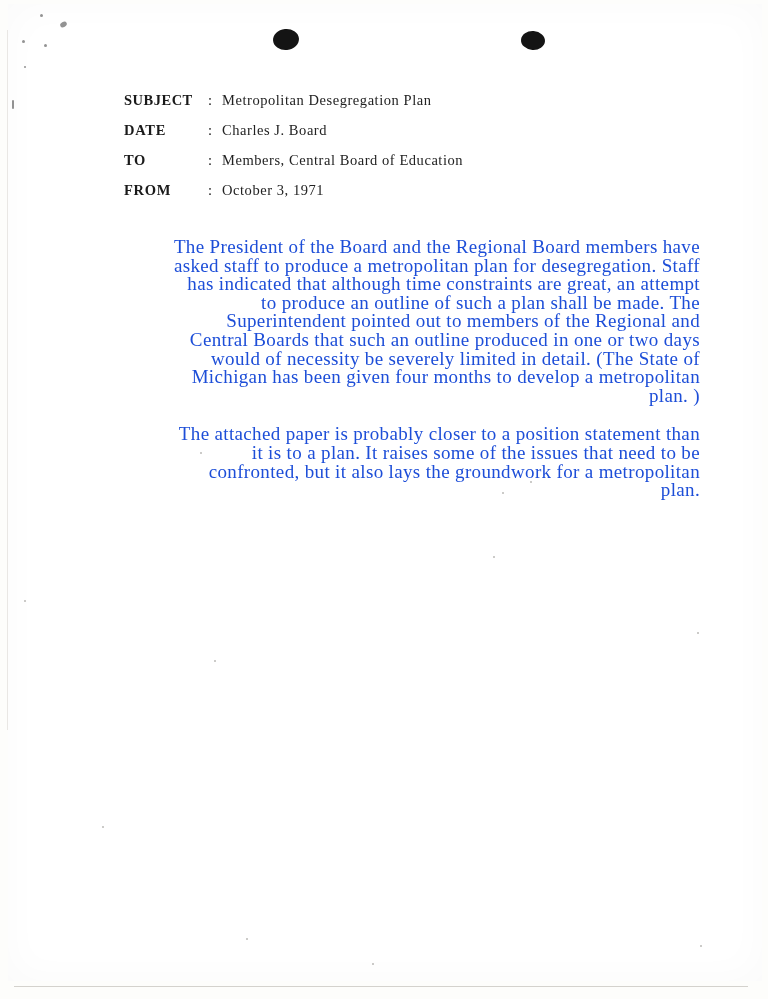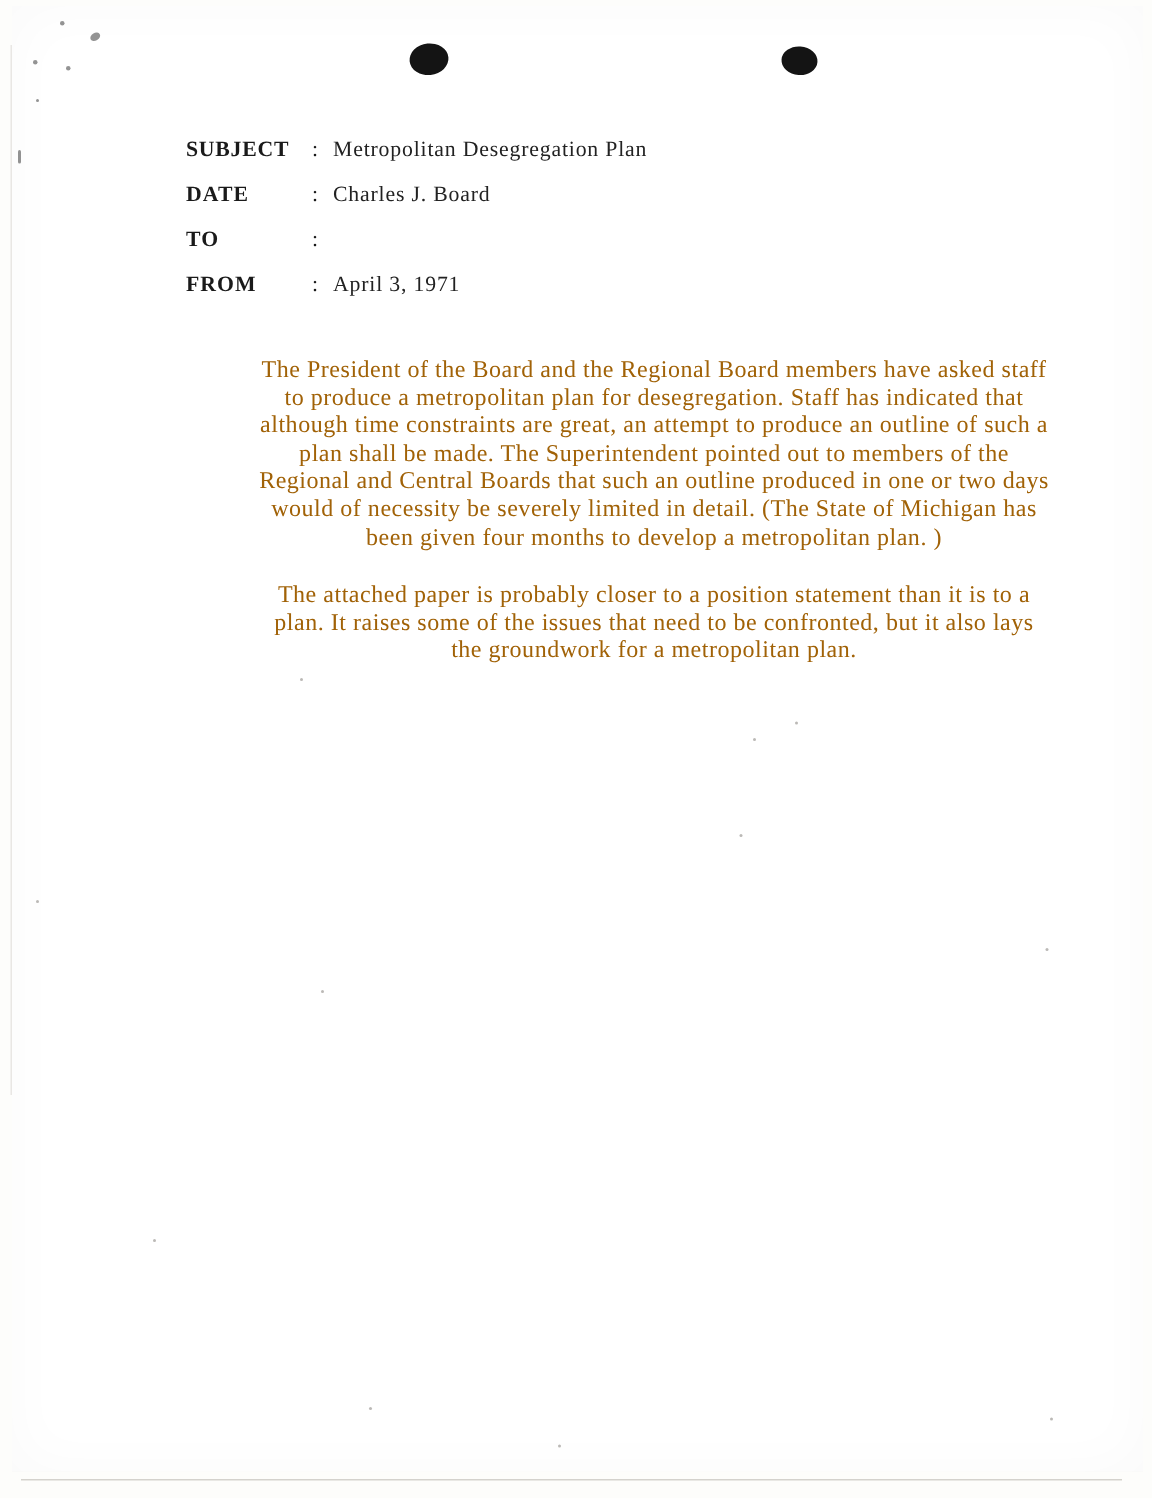--- a/index.html
+++ b/index.html
@@ -115,26 +115,26 @@
   .field-row.subject .field-label { letter-spacing: .5px; }
 
   
   .body-block {
     position: absolute;
     left: 172px;
     top: 238px;
     width: 528px;
   }
   .para {
-    font-size: 16px;
+    font-size: 19px;
     line-height: 18.6px;
     letter-spacing: .35px;
-    text-align: center;
+    text-align: right;
     margin: 0 0 20px 0;
-    color: #a16207;
+    color: #1d4ed8;
   }
   .para:last-child { margin-bottom: 0; }
 
   
   .dust {
     position: absolute;
     width: 2px;
     height: 2px;
     background: #8d8b86;
     border-radius: 50%;
@@ -167,25 +167,26 @@
       <span class="field-value">Metropolitan Desegregation Plan</span>
     </div>
     <div class="field-row">
       <span class="field-label">DATE</span>
       <span class="field-colon">:</span>
       <span class="field-value">Charles J. Board</span>
     </div>
     <div class="field-row">
       <span class="field-label">TO</span>
       <span class="field-colon">:</span>
+      <span class="field-value">Members, Central Board of Education</span>
     </div>
     <div class="field-row">
       <span class="field-label">FROM</span>
       <span class="field-colon">:</span>
-      <span class="field-value">April 3, 1971</span>
+      <span class="field-value">October 3, 1971</span>
     </div>
   </div>
 
   <div class="body-block">
     <p class="para">The President of the Board and the Regional Board members have asked staff to produce a metropolitan plan for desegregation.  Staff has indicated that although time constraints are great, an attempt to produce an outline of such a plan shall be made.   The Superintendent pointed out to members of the Regional and Central Boards that such an outline produced in one or two days would of necessity be severely limited in detail.  (The State of Michigan has been given four months to develop a metropolitan plan. )</p>
     <p class="para">The attached paper is probably closer to a position statement than it is to a plan.  It raises some of the issues that need to be confronted, but it also lays the groundwork for a metropolitan plan.</p>
   </div>
 
   <div class="dust" style="left:502px; top:492px;"></div>
   <div class="dust" style="left:530px; top:481px;"></div>

